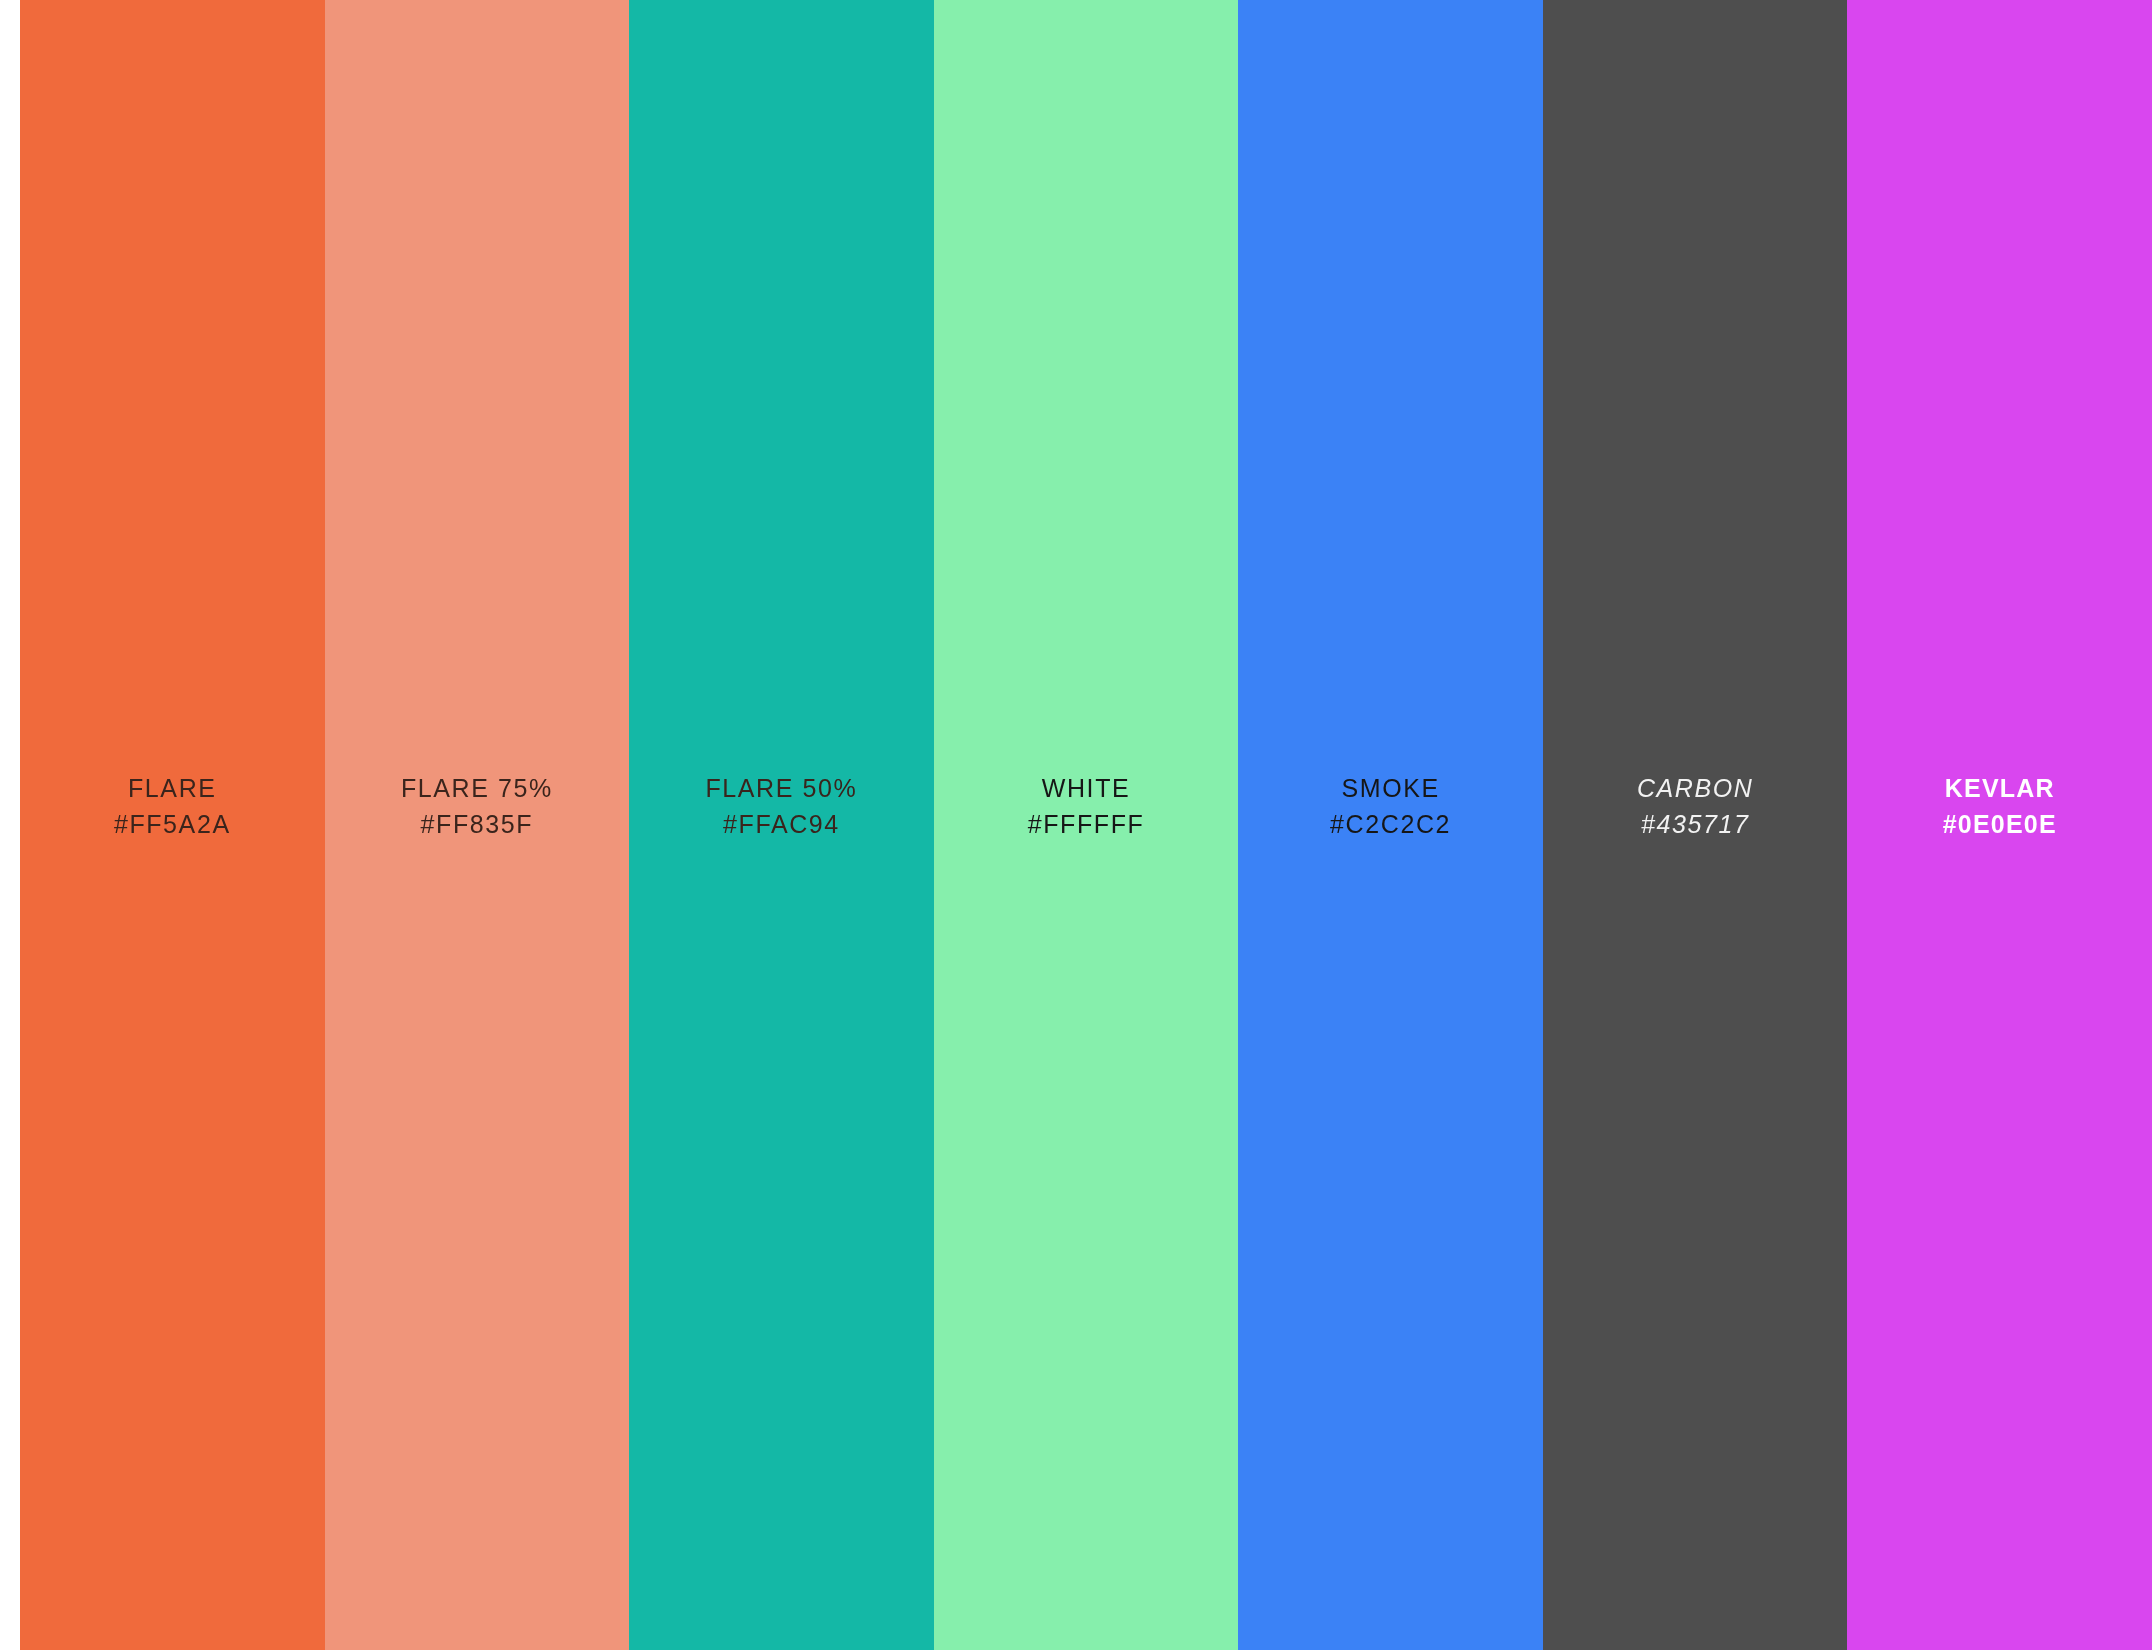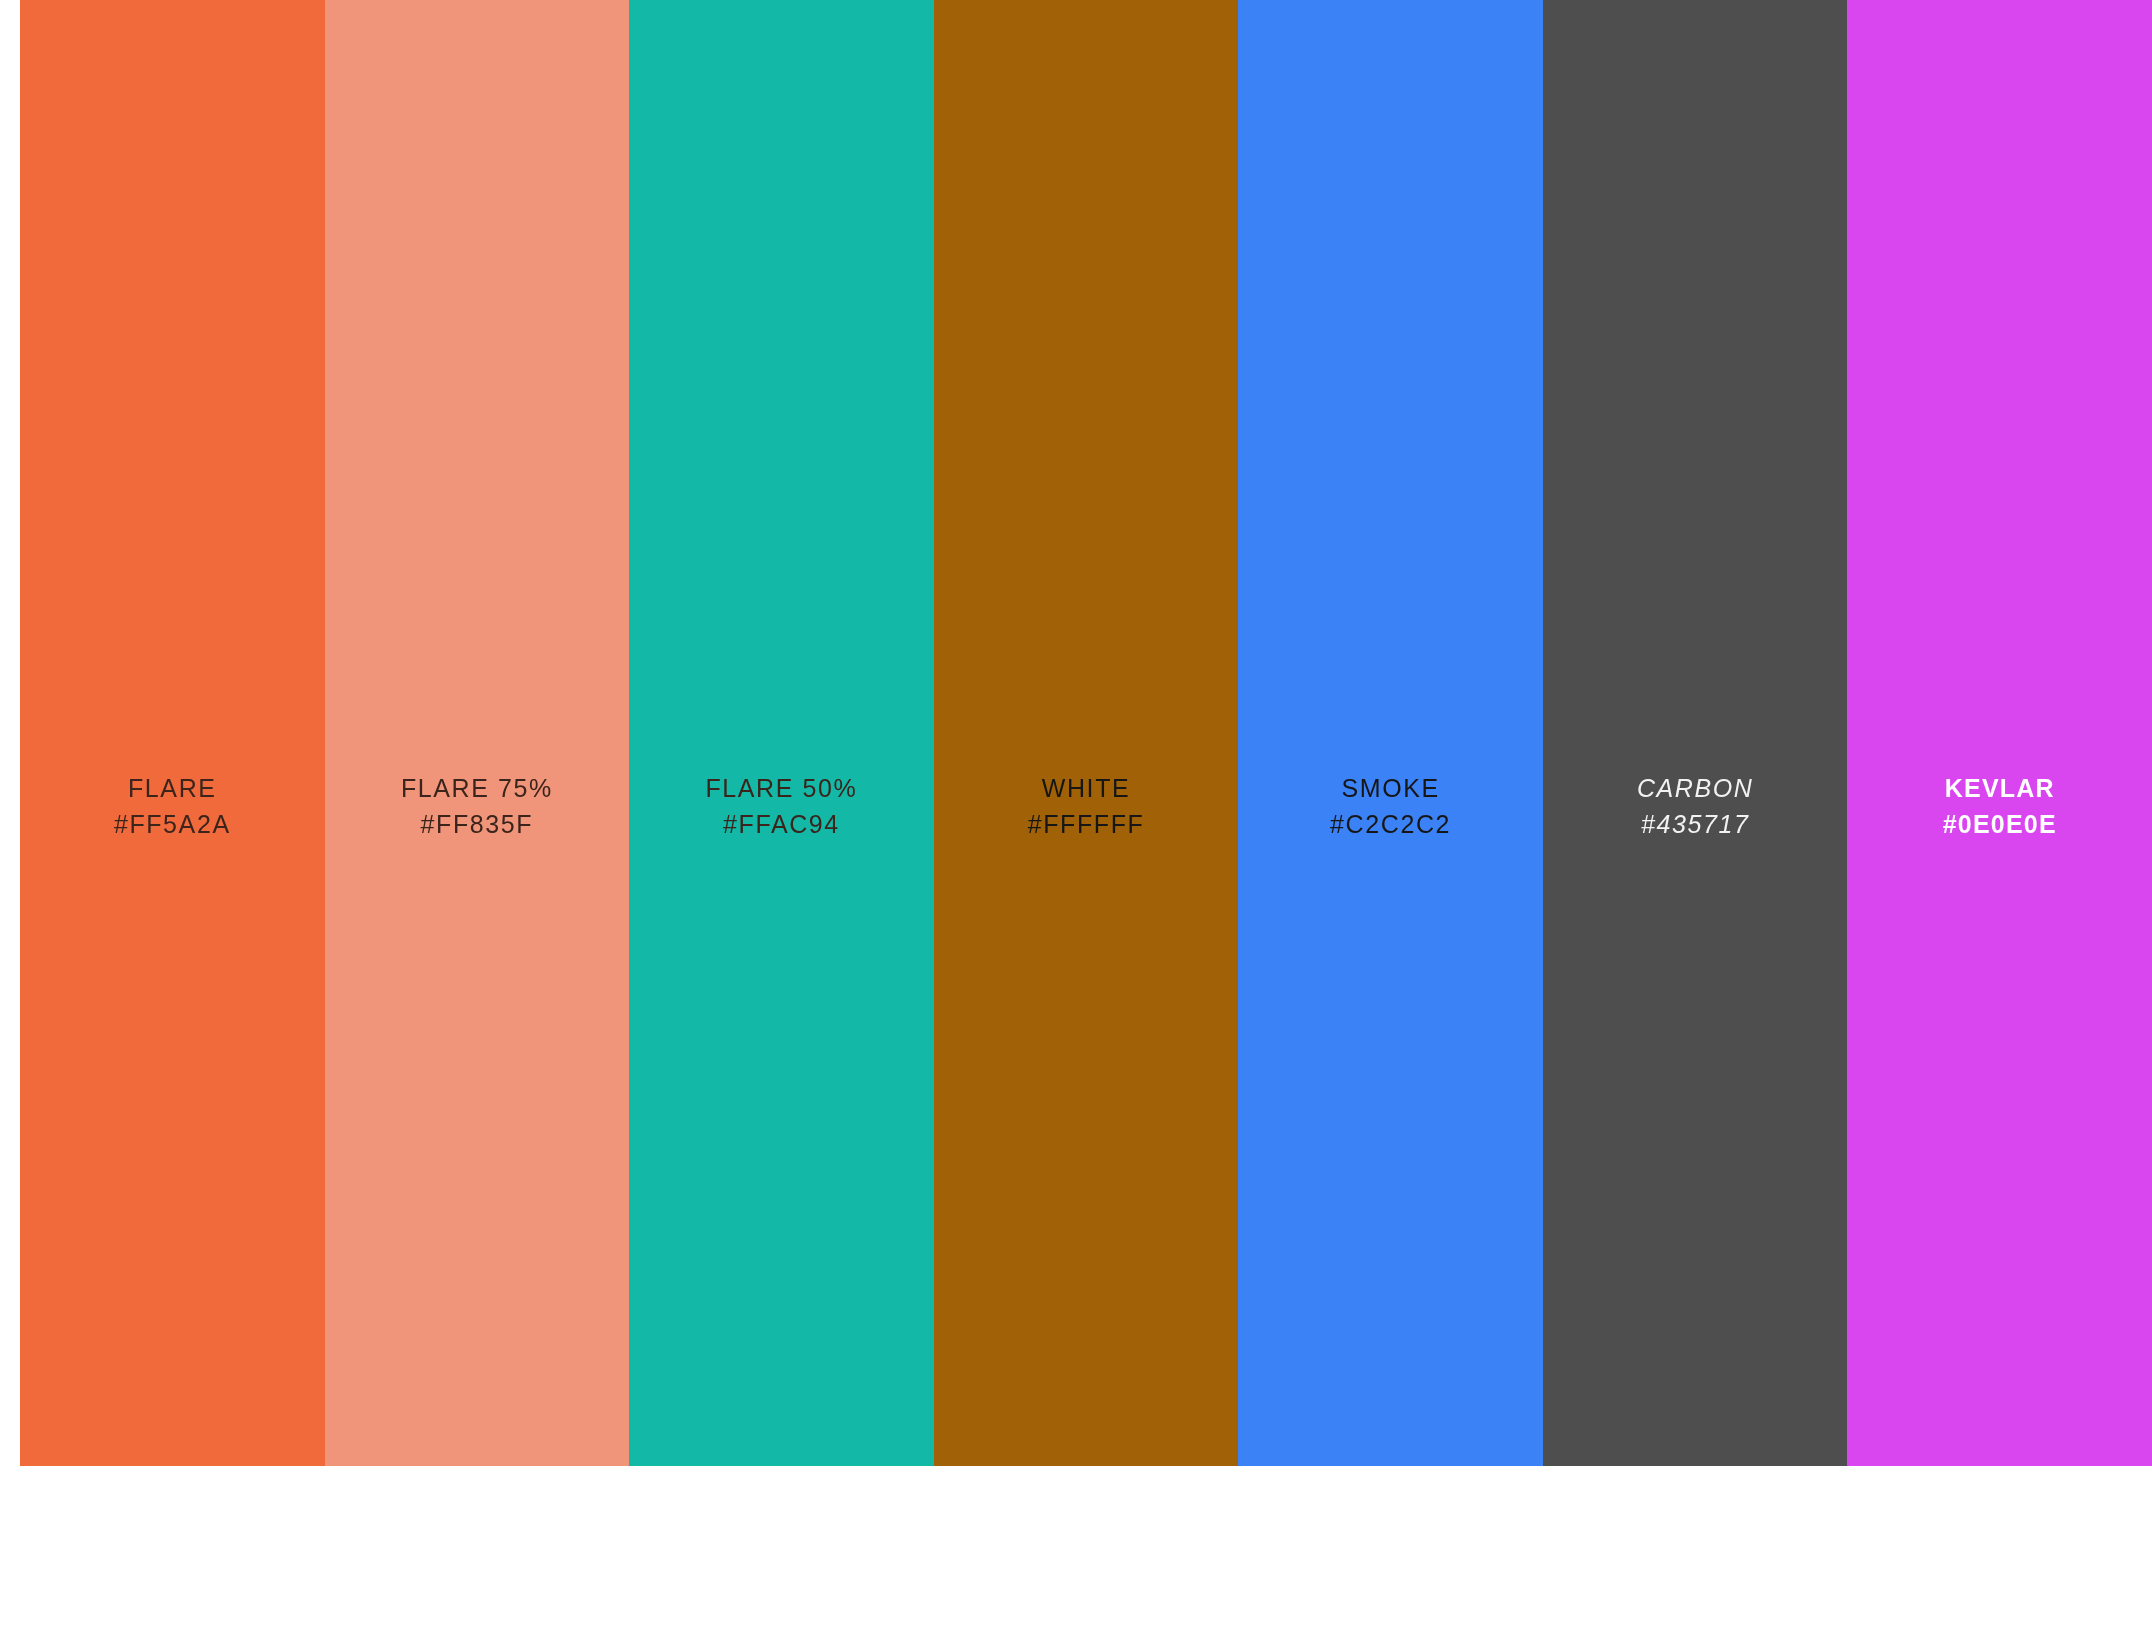--- a/index.html
+++ b/index.html
@@ -9,21 +9,21 @@
     width: 2152px;
     height: 1650px;
     overflow: hidden;
     background: #ffffff;
     font-family: "Liberation Sans", "DejaVu Sans", sans-serif;
   }
 
   #palette-board {
     display: flex;
     width: 2152px;
-    height: 1466px;
+    height: 1650px;
     padding-left: 20px;
   }
 
   .swatch {
     flex: 1 1 0;
     height: 100%;
     position: relative;
     display: flex;
     flex-direction: column;
     align-items: center;
@@ -86,21 +86,21 @@
         <span class="swatch-name">FLARE 75%</span>
         <span class="swatch-hex">#FF835F</span>
       </div>
     </div>
     <div class="swatch ink-warm" style="background: #14b8a6;">
       <div class="swatch-label">
         <span class="swatch-name">FLARE 50%</span>
         <span class="swatch-hex">#FFAC94</span>
       </div>
     </div>
-    <div class="swatch ink-dark" style="background: #a16207;">
+    <div class="swatch ink-dark" style="background: #86efac;">
       <div class="swatch-label">
         <span class="swatch-name">WHITE</span>
         <span class="swatch-hex">#FFFFFF</span>
       </div>
     </div>
     <div class="swatch ink-dark" style="background: #3b82f6;">
       <div class="swatch-label">
         <span class="swatch-name">SMOKE</span>
         <span class="swatch-hex">#C2C2C2</span>
       </div>

